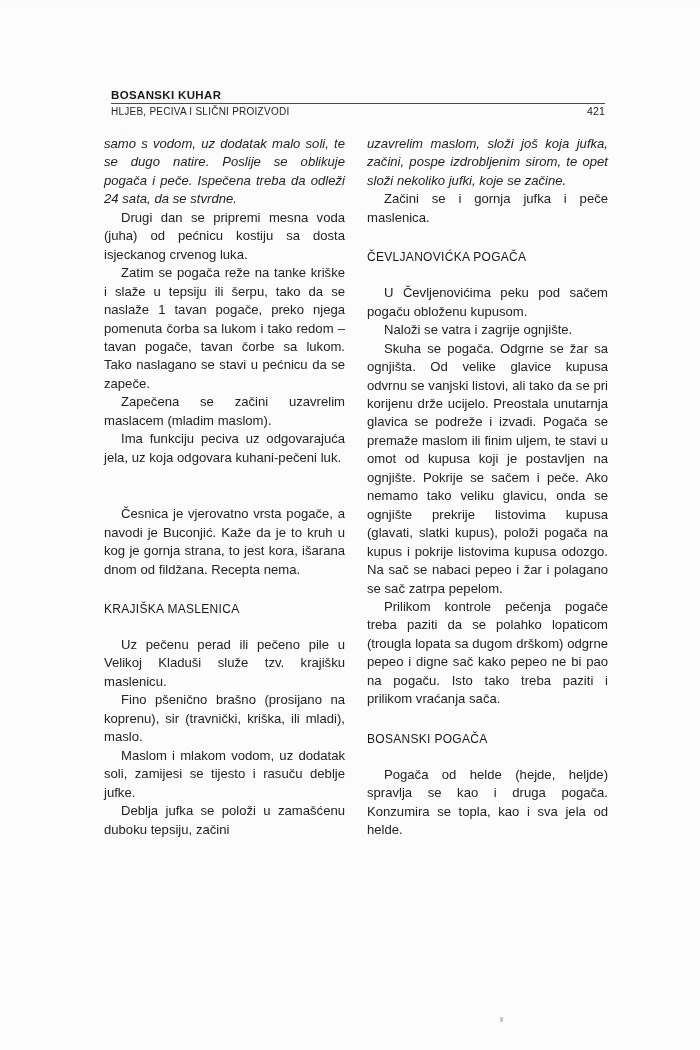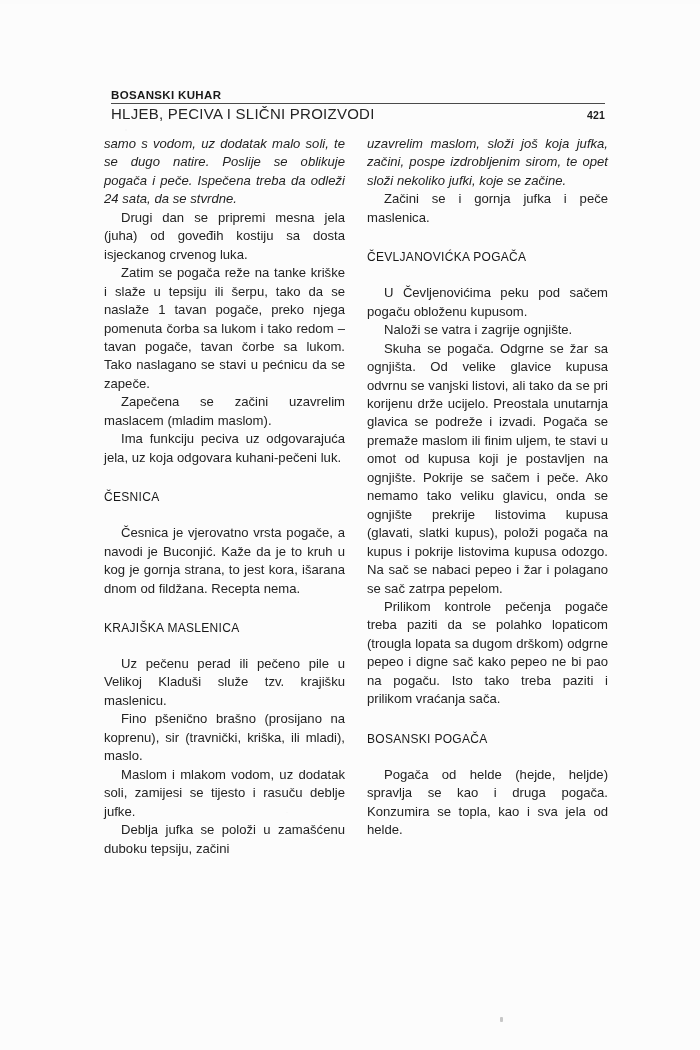--- a/index.html
+++ b/index.html
@@ -47,27 +47,27 @@
     margin-top: 1px;
     width: 100%;
   }
   .header-row {
     display: flex;
     justify-content: space-between;
     align-items: baseline;
     margin-top: 1px;
   }
   .header-sub {
-    font-size: 15px;
+    font-size: 10px;
     letter-spacing: 0.25px;
     color: #242424;
   }
   .header-page {
     font-size: 10.5px;
-    font-weight: bold;
+    font-weight: normal;
     letter-spacing: 0.2px;
     color: #1a1a1a;
   }
 
   
   .columns {
     position: absolute;
     left: 104px;
     top: 131px;
     width: 504px;
@@ -123,26 +123,25 @@
     <div class="header-rule"></div>
     <div class="header-row">
       <div class="header-sub">HLJEB, PECIVA I SLIČNI PROIZVODI</div>
       <div class="header-page">421</div>
     </div>
   </div>
 
   <div class="columns">
     <div class="col" id="col-left">
         <p class="para noindent">samo s vodom, uz dodatak malo soli, te se dugo natire. Poslije se oblikuje pogača i peče. Ispečena treba da odleži 24 sata, da se stvrdne.</p>
-        <p class="para">Drugi dan se pripremi mesna jela (juha) od goveđih kostiju sa dosta isjeckanog crvenog luka.</p>
+        <p class="para">Drugi dan se pripremi mesna voda (juha) od pećnicu kostiju sa dosta isjeckanog crvenog luka.</p>
         <p class="para">Zatim se pogača reže na tanke kriške i slaže u tepsiju ili šerpu, tako da se naslaže 1 tavan pogače, preko njega pomenuta čorba sa lukom i tako redom – tavan pogače, tavan čorbe sa lukom. Tako naslagano se stavi u pećnicu da se zapeče.</p>
         <p class="para">Zapečena se začini uzavrelim maslacem (mladim maslom).</p>
         <p class="para">Ima funkciju peciva uz odgovarajuća jela, uz koja odgovara kuhani-pečeni luk.</p>
         <div class="sp-before-heading"></div>
-        <h2 class="recipe-heading">ČESNICA</h2>
         <div class="sp-after-heading"></div>
         <p class="para">Česnica je vjerovatno vrsta pogače, a navodi je Buconjić. Kaže da je to kruh u kog je gornja strana, to jest kora, išarana dnom od fildžana. Recepta nema.</p>
         <div class="sp-before-heading"></div>
         <h2 class="recipe-heading">KRAJIŠKA MASLENICA</h2>
         <div class="sp-after-heading"></div>
         <p class="para">Uz pečenu perad ili pečeno pile u Velikoj Kladuši služe tzv. krajišku maslenicu.</p>
         <p class="para">Fino pšenično brašno (prosijano na koprenu), sir (travnički, kriška, ili mladi), maslo.</p>
         <p class="para">Maslom i mlakom vodom, uz dodatak soli, zamijesi se tijesto i rasuču deblje jufke.</p>
         <p class="para">Deblja jufka se položi u zamašćenu duboku tepsiju, začini</p>
       </div>

